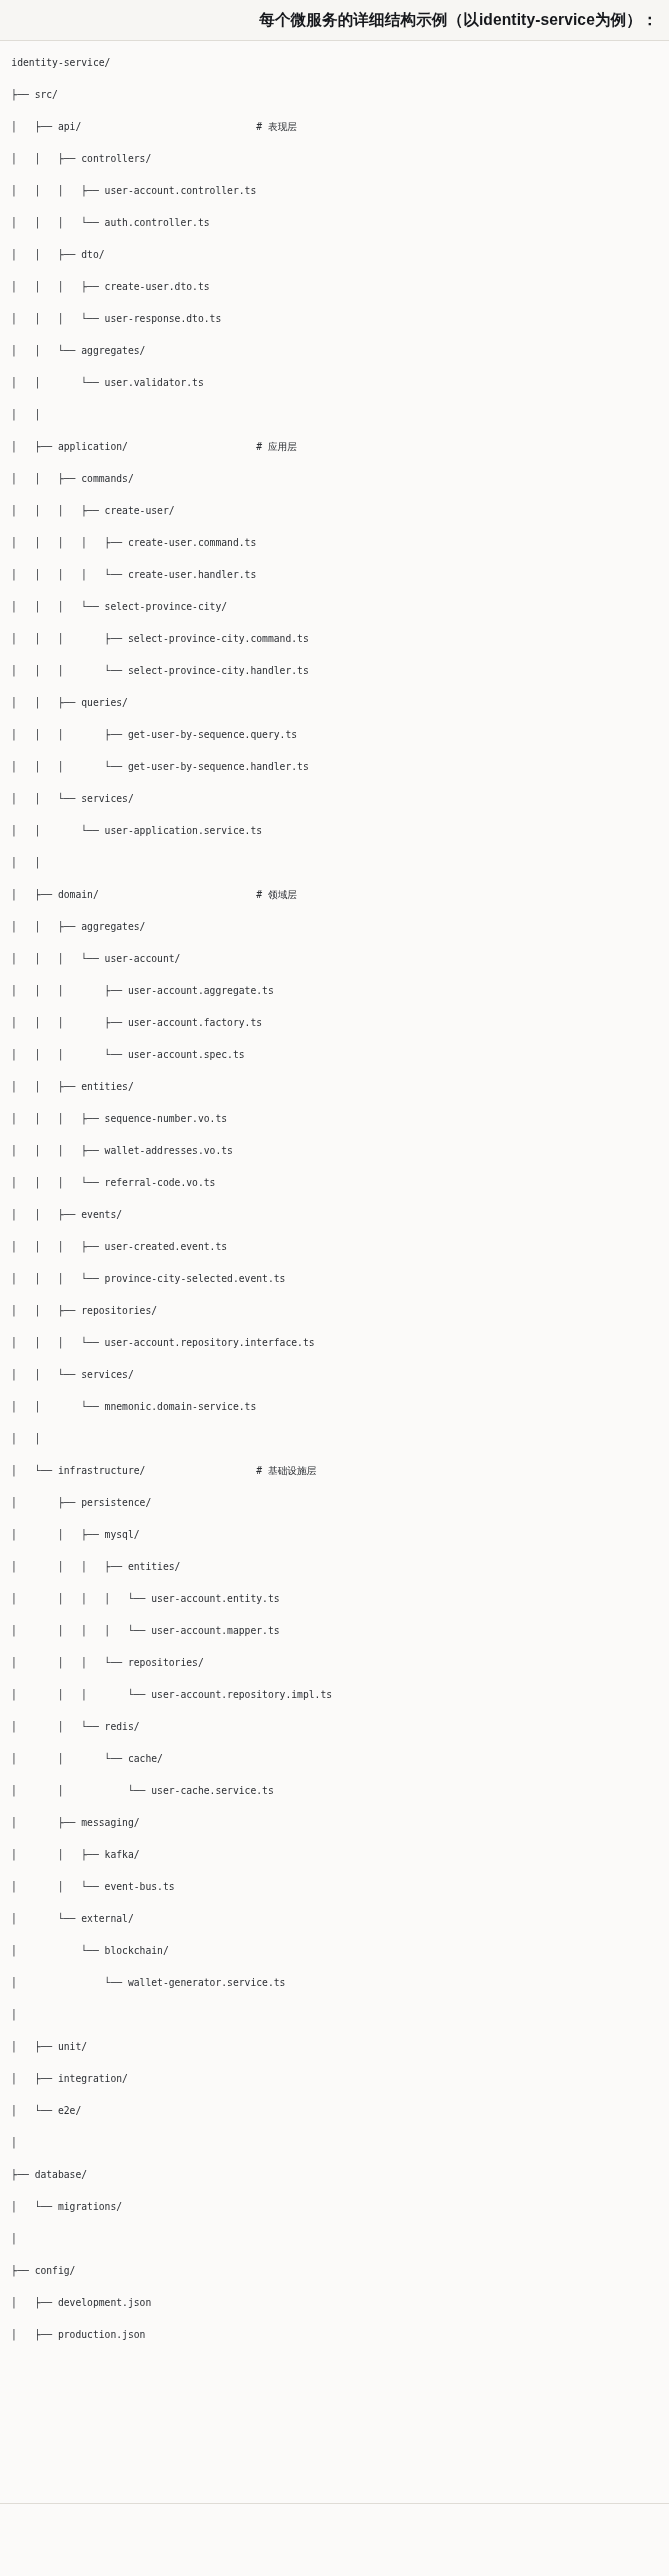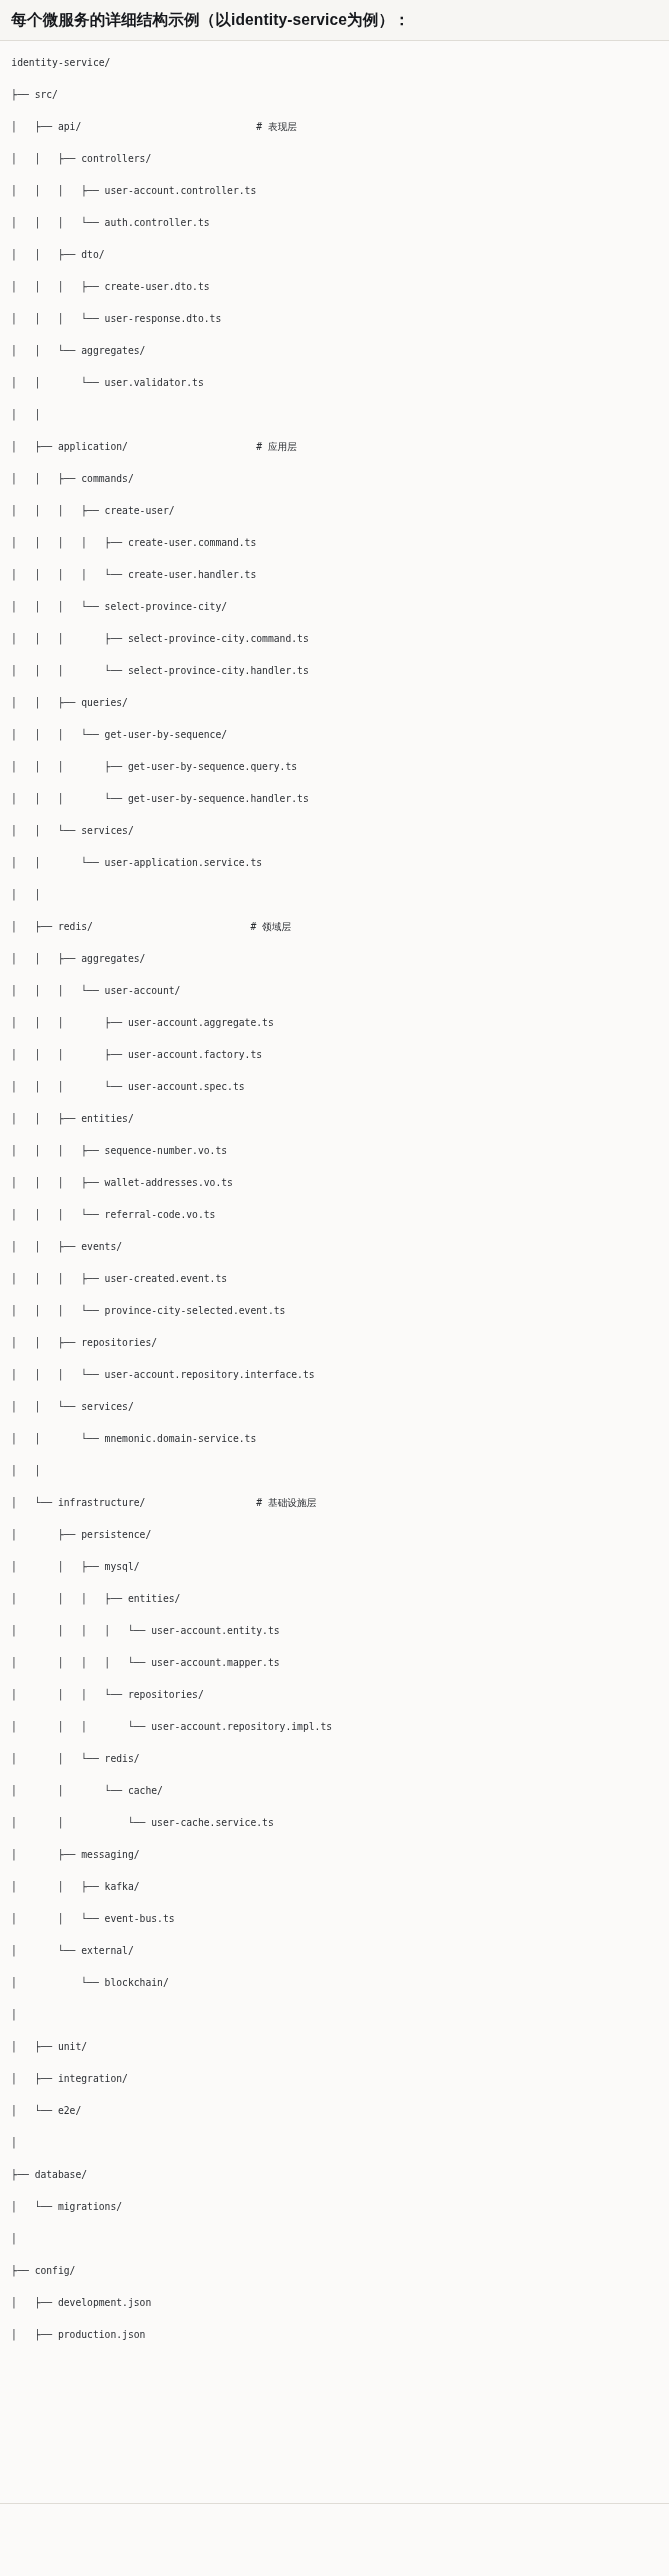--- a/index.html
+++ b/index.html
@@ -18,20 +18,21 @@
     box-sizing: border-box;
     background: #fbfaf9;
   }
 
   
   .header {
     background: #f7f6f3;
     padding: 10px 11.3px 10px 11.3px;
     box-sizing: border-box;
     border-bottom: 0.6px solid #dfdcd6;
+    text-align: right;
   }
   .header-title {
     font-family: "Liberation Sans", sans-serif;
     font-weight: bold;
     font-size: 15.6px;
     line-height: 20px;
     letter-spacing: 0.1px;
     color: #16181c;
     margin: 0;
   }
@@ -84,27 +85,26 @@
 <span class="tree-line"><span class="tree-path">│   │</span></span>
 <span class="tree-line"><span class="tree-path">│   ├── application/</span><span>                      </span><span class="tree-comment"># 应用层</span></span>
 <span class="tree-line"><span class="tree-path">│   │   ├── commands/</span></span>
 <span class="tree-line"><span class="tree-path">│   │   │   ├── create-user/</span></span>
 <span class="tree-line"><span class="tree-path">│   │   │   │   ├── create-user.command.ts</span></span>
 <span class="tree-line"><span class="tree-path">│   │   │   │   └── create-user.handler.ts</span></span>
 <span class="tree-line"><span class="tree-path">│   │   │   └── select-province-city/</span></span>
 <span class="tree-line"><span class="tree-path">│   │   │       ├── select-province-city.command.ts</span></span>
 <span class="tree-line"><span class="tree-path">│   │   │       └── select-province-city.handler.ts</span></span>
 <span class="tree-line"><span class="tree-path">│   │   ├── queries/</span></span>
-<span class="tree-line"><span class="tree-path">│   │   │   └── get-user-by-sequence/</span></span>
 <span class="tree-line"><span class="tree-path">│   │   │       ├── get-user-by-sequence.query.ts</span></span>
 <span class="tree-line"><span class="tree-path">│   │   │       └── get-user-by-sequence.handler.ts</span></span>
 <span class="tree-line"><span class="tree-path">│   │   └── services/</span></span>
 <span class="tree-line"><span class="tree-path">│   │       └── user-application.service.ts</span></span>
 <span class="tree-line"><span class="tree-path">│   │</span></span>
-<span class="tree-line"><span class="tree-path">│   ├── redis/</span><span>                           </span><span class="tree-comment"># 领域层</span></span>
+<span class="tree-line"><span class="tree-path">│   ├── domain/</span><span>                           </span><span class="tree-comment"># 领域层</span></span>
 <span class="tree-line"><span class="tree-path">│   │   ├── aggregates/</span></span>
 <span class="tree-line"><span class="tree-path">│   │   │   └── user-account/</span></span>
 <span class="tree-line"><span class="tree-path">│   │   │       ├── user-account.aggregate.ts</span></span>
 <span class="tree-line"><span class="tree-path">│   │   │       ├── user-account.factory.ts</span></span>
 <span class="tree-line"><span class="tree-path">│   │   │       └── user-account.spec.ts</span></span>
 <span class="tree-line"><span class="tree-path">│   │   ├── entities/</span></span>
 <span class="tree-line"><span class="tree-path">│   │   │   ├── sequence-number.vo.ts</span></span>
 <span class="tree-line"><span class="tree-path">│   │   │   ├── wallet-addresses.vo.ts</span></span>
 <span class="tree-line"><span class="tree-path">│   │   │   └── referral-code.vo.ts</span></span>
 <span class="tree-line"><span class="tree-path">│   │   ├── events/</span></span>
@@ -124,20 +124,21 @@
 <span class="tree-line"><span class="tree-path">│       │   │   └── repositories/</span></span>
 <span class="tree-line"><span class="tree-path">│       │   │       └── user-account.repository.impl.ts</span></span>
 <span class="tree-line"><span class="tree-path">│       │   └── redis/</span></span>
 <span class="tree-line"><span class="tree-path">│       │       └── cache/</span></span>
 <span class="tree-line"><span class="tree-path">│       │           └── user-cache.service.ts</span></span>
 <span class="tree-line"><span class="tree-path">│       ├── messaging/</span></span>
 <span class="tree-line"><span class="tree-path">│       │   ├── kafka/</span></span>
 <span class="tree-line"><span class="tree-path">│       │   └── event-bus.ts</span></span>
 <span class="tree-line"><span class="tree-path">│       └── external/</span></span>
 <span class="tree-line"><span class="tree-path">│           └── blockchain/</span></span>
+<span class="tree-line"><span class="tree-path">│               └── wallet-generator.service.ts</span></span>
 <span class="tree-line"><span class="tree-path">│</span></span>
 <span class="tree-line"><span class="tree-path">│   ├── unit/</span></span>
 <span class="tree-line"><span class="tree-path">│   ├── integration/</span></span>
 <span class="tree-line"><span class="tree-path">│   └── e2e/</span></span>
 <span class="tree-line"><span class="tree-path">│</span></span>
 <span class="tree-line"><span class="tree-path">├── database/</span></span>
 <span class="tree-line"><span class="tree-path">│   └── migrations/</span></span>
 <span class="tree-line"><span class="tree-path">│</span></span>
 <span class="tree-line"><span class="tree-path">├── config/</span></span>
 <span class="tree-line"><span class="tree-path">│   ├── development.json</span></span>

